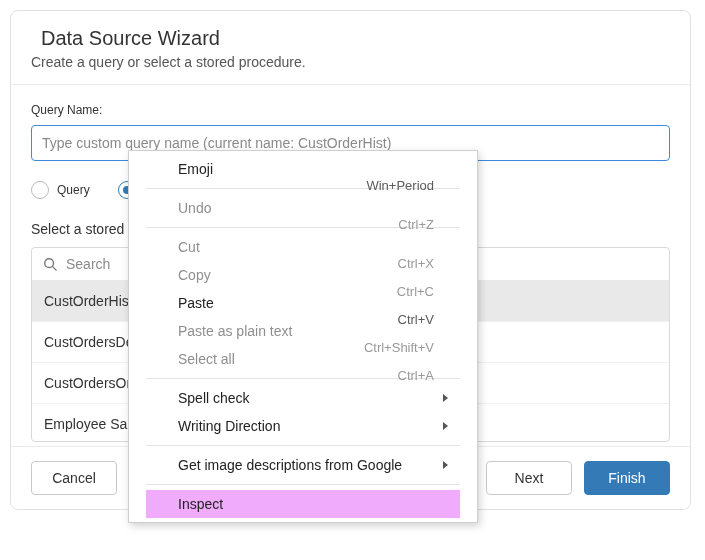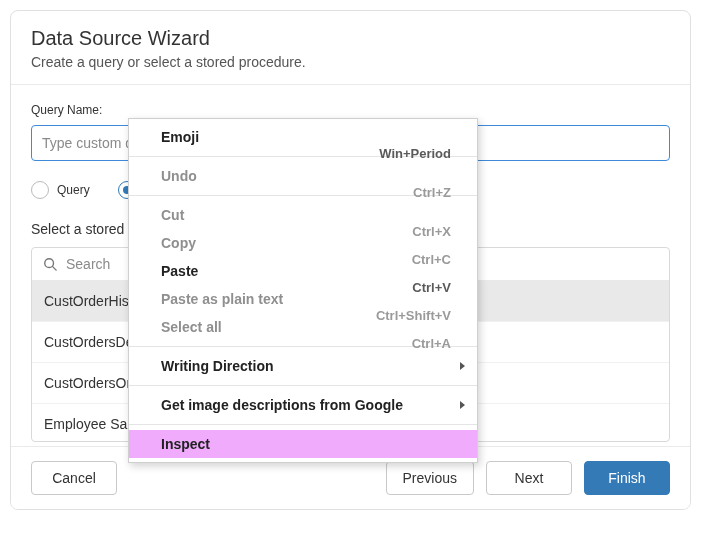--- a/index.html
+++ b/index.html
@@ -25,20 +25,21 @@
   }
   .dialog-header {
     padding: 16px 20px 14px 20px;
     border-bottom: 1px solid #eaeaea;
   }
   .dialog-title {
     font-size: 20px;
     font-weight: 400;
     color: #333;
     margin-bottom: 4px;
+    margin-left: 10px;
   }
   .dialog-subtitle {
     font-size: 14px;
     color: #555;
   }
   .dialog-body {
     padding: 18px 20px 0 20px;
   }
   .field-label {
     font-size: 12px;
@@ -161,31 +162,30 @@
     color: #333;
   }
   .btn.primary {
     background: #337ab7;
     border-color: #337ab7;
     color: #fff;
   }
   
   .context-menu {
     position: absolute;
-    top: 118px;
+    top: 150px;
     left: 128px;
     width: 350px;
     background: #fff;
     border: 1px solid #cfcfcf;
     box-shadow: 2px 3px 8px rgba(0,0,0,0.18);
     font-size: 14px;
     color: #222;
     z-index: 100;
-    padding: 4px 0;
-    font-weight: bold;
+    padding: 4px 17px;
   }
   .cm-item {
     display: flex;
     align-items: center;
     padding: 6px 26px 6px 32px;
     height: 28px;
     cursor: default;
     position: relative;
   }
   .cm-item.hover { background: #f0abfc; }
@@ -289,20 +289,24 @@
     <div class="cm-item disabled">
       <span class="cm-label">Paste as plain text</span>
       <span class="cm-accel">Ctrl+Shift+V</span>
     </div>
     <div class="cm-item disabled">
       <span class="cm-label">Select all</span>
       <span class="cm-accel">Ctrl+A</span>
     </div>
     <div class="cm-sep"></div>
     <div class="cm-item">
+      <span class="cm-label">Spell check</span>
+      <span class="cm-arrow"></span>
+    </div>
+    <div class="cm-item">
       <span class="cm-label">Writing Direction</span>
       <span class="cm-arrow"></span>
     </div>
     <div class="cm-sep"></div>
     <div class="cm-item">
       <span class="cm-label">Get image descriptions from Google</span>
       <span class="cm-arrow"></span>
     </div>
     <div class="cm-sep"></div>
     <div class="cm-item hover">

